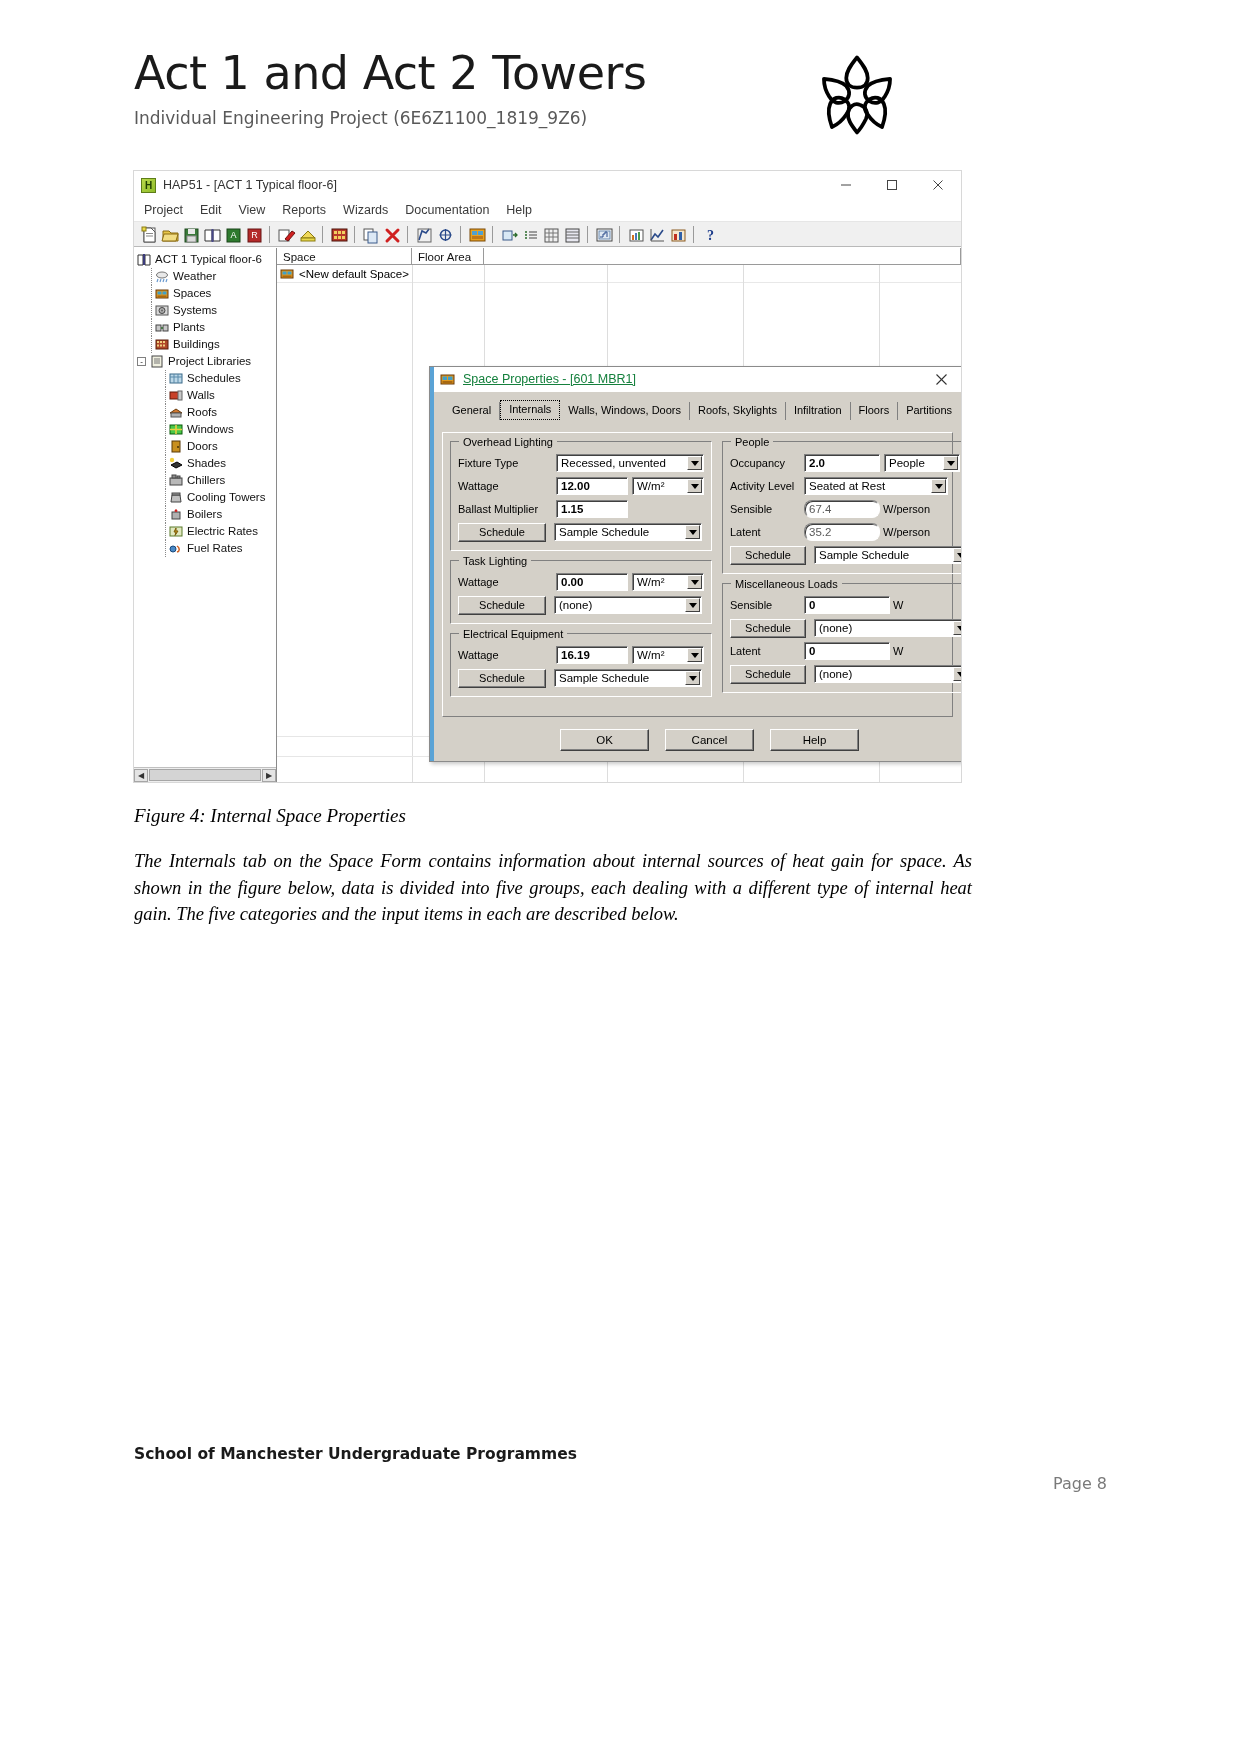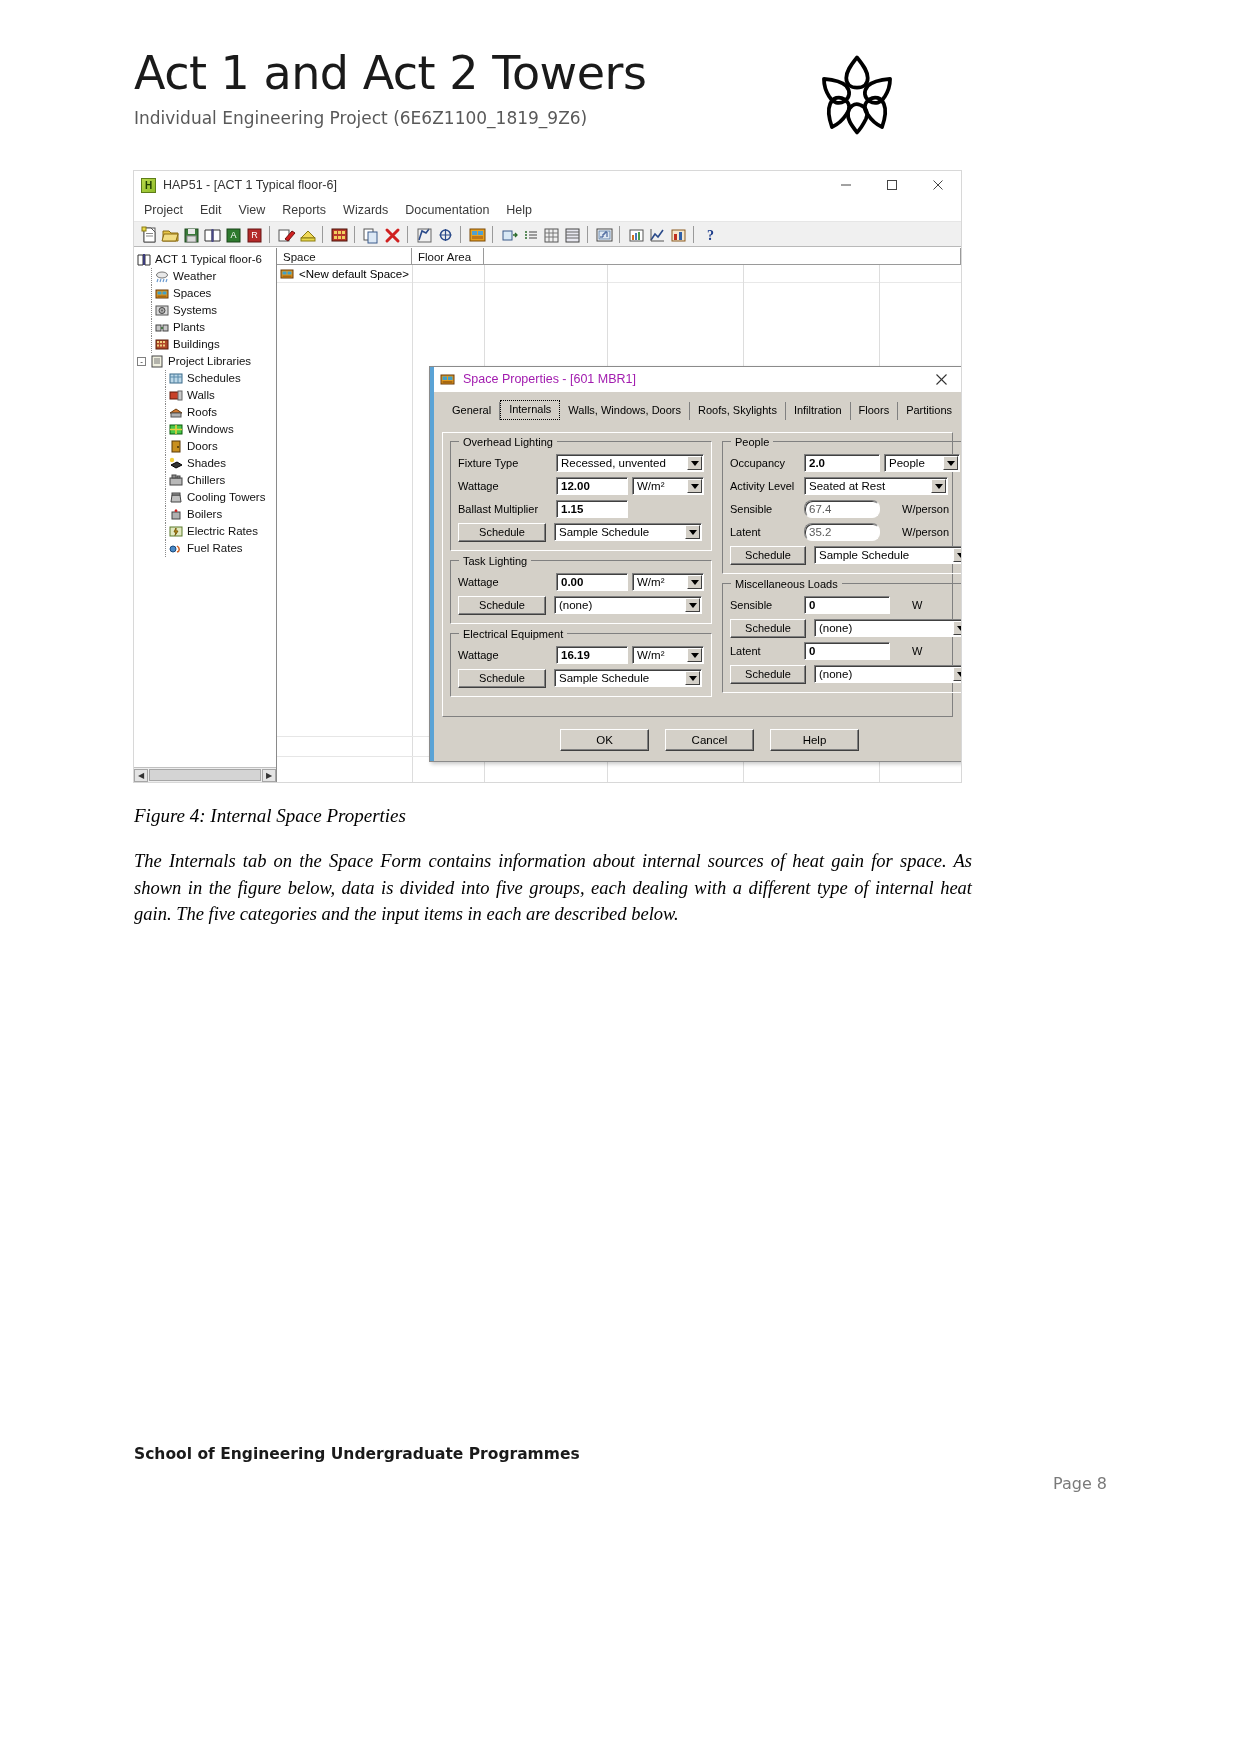--- a/index.html
+++ b/index.html
@@ -292,21 +292,21 @@
   }
   .dlg-title {
     height: 25px;
     display: flex;
     align-items: center;
     padding-left: 10px;
     background: #ffffff;
     border-bottom: 1px solid #ffffff;
   }
   .dlg-title-ico { width: 16px; height: 14px; margin-right: 7px; flex: none; position: relative; }
-  .dlg-title-text { font-size: 12.5px; color: #a21caf; }
+  .dlg-title-text { font-size: 12.5px; color: #15803d; text-decoration: underline; }
   .dlg-close {
     margin-left: auto;
     width: 40px; height: 24px;
     display: flex; align-items: center; justify-content: center;
     color: #333;
   }
   .dlg-inner {
     position: absolute;
     left: 4px; right: 0; top: 25px; bottom: 0;
     background: #d4d0c8;
@@ -421,21 +421,21 @@
     border-right-color: #404040;
     border-bottom-color: #404040;
     box-shadow: inset -1px -1px 0 #808080;
     display: flex; align-items: center; justify-content: center;
     font-size: 11px;
     white-space: nowrap;
   }
   .unit {
     font-size: 11px;
     white-space: nowrap;
-    padding-left: 22px;
+    padding-left: 3px;
   }
 
   .dlg-buttons {
     position: absolute;
     left: 0; right: 0; bottom: 10px;
     display: flex;
     justify-content: center;
     gap: 16px;
     margin-left: 24px;
   }
@@ -1117,14 +1117,14 @@
         </div>
       </div>
 
     </div>
   </div>
 </div>
 
 <div class="fig-caption">Figure 4: Internal Space Properties</div>
 <div class="body-para">The Internals tab on the Space Form contains information about internal sources of heat gain for space. As shown in the figure below, data is divided into five groups, each dealing with a different type of internal heat gain. The five categories and the input items in each are described below.</div>
 
-<div class="footer-left">School of Engineering Undergraduate Programmes</div>
+<div class="footer-left">School of Manchester Undergraduate Programmes</div>
 <div class="footer-right">Page 8</div>
 
 </body></html>

